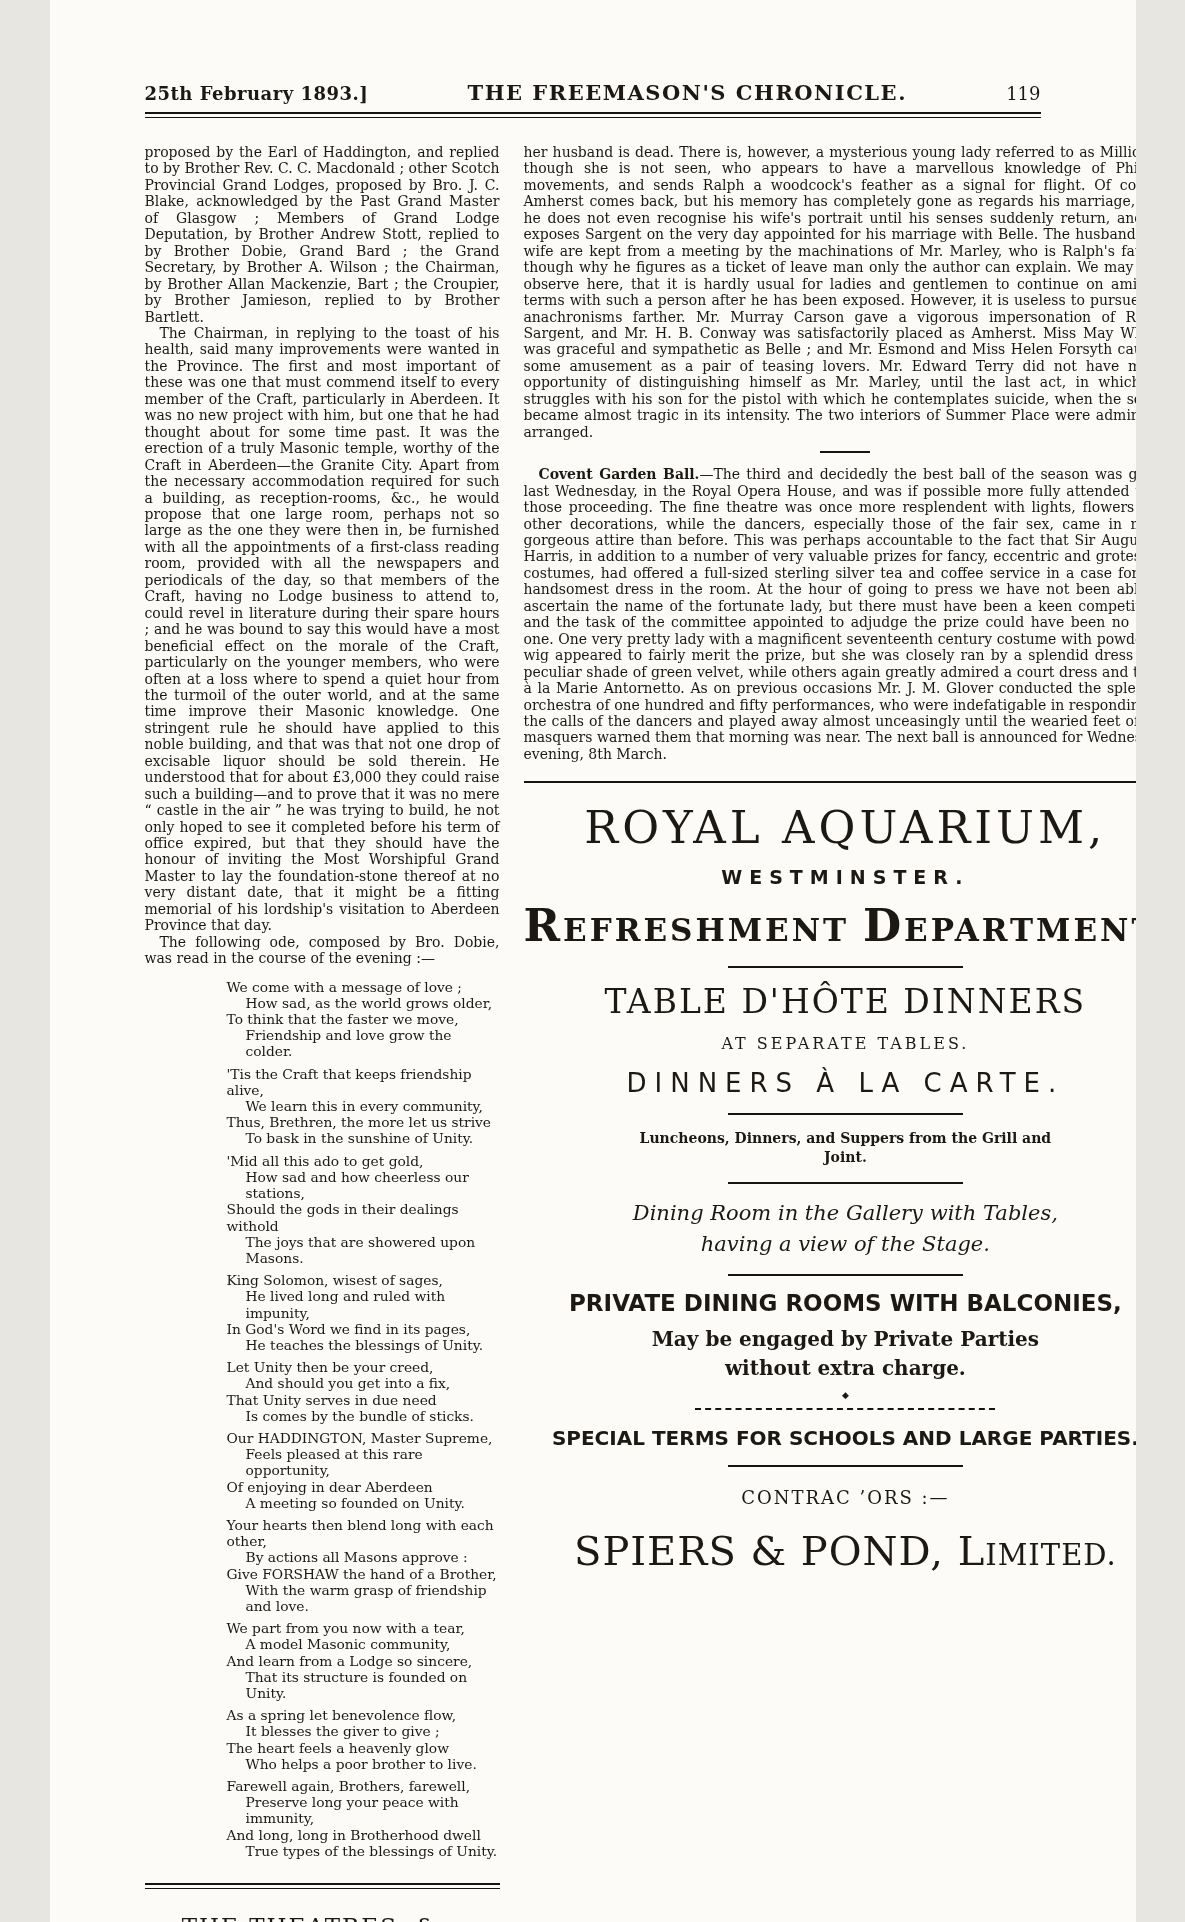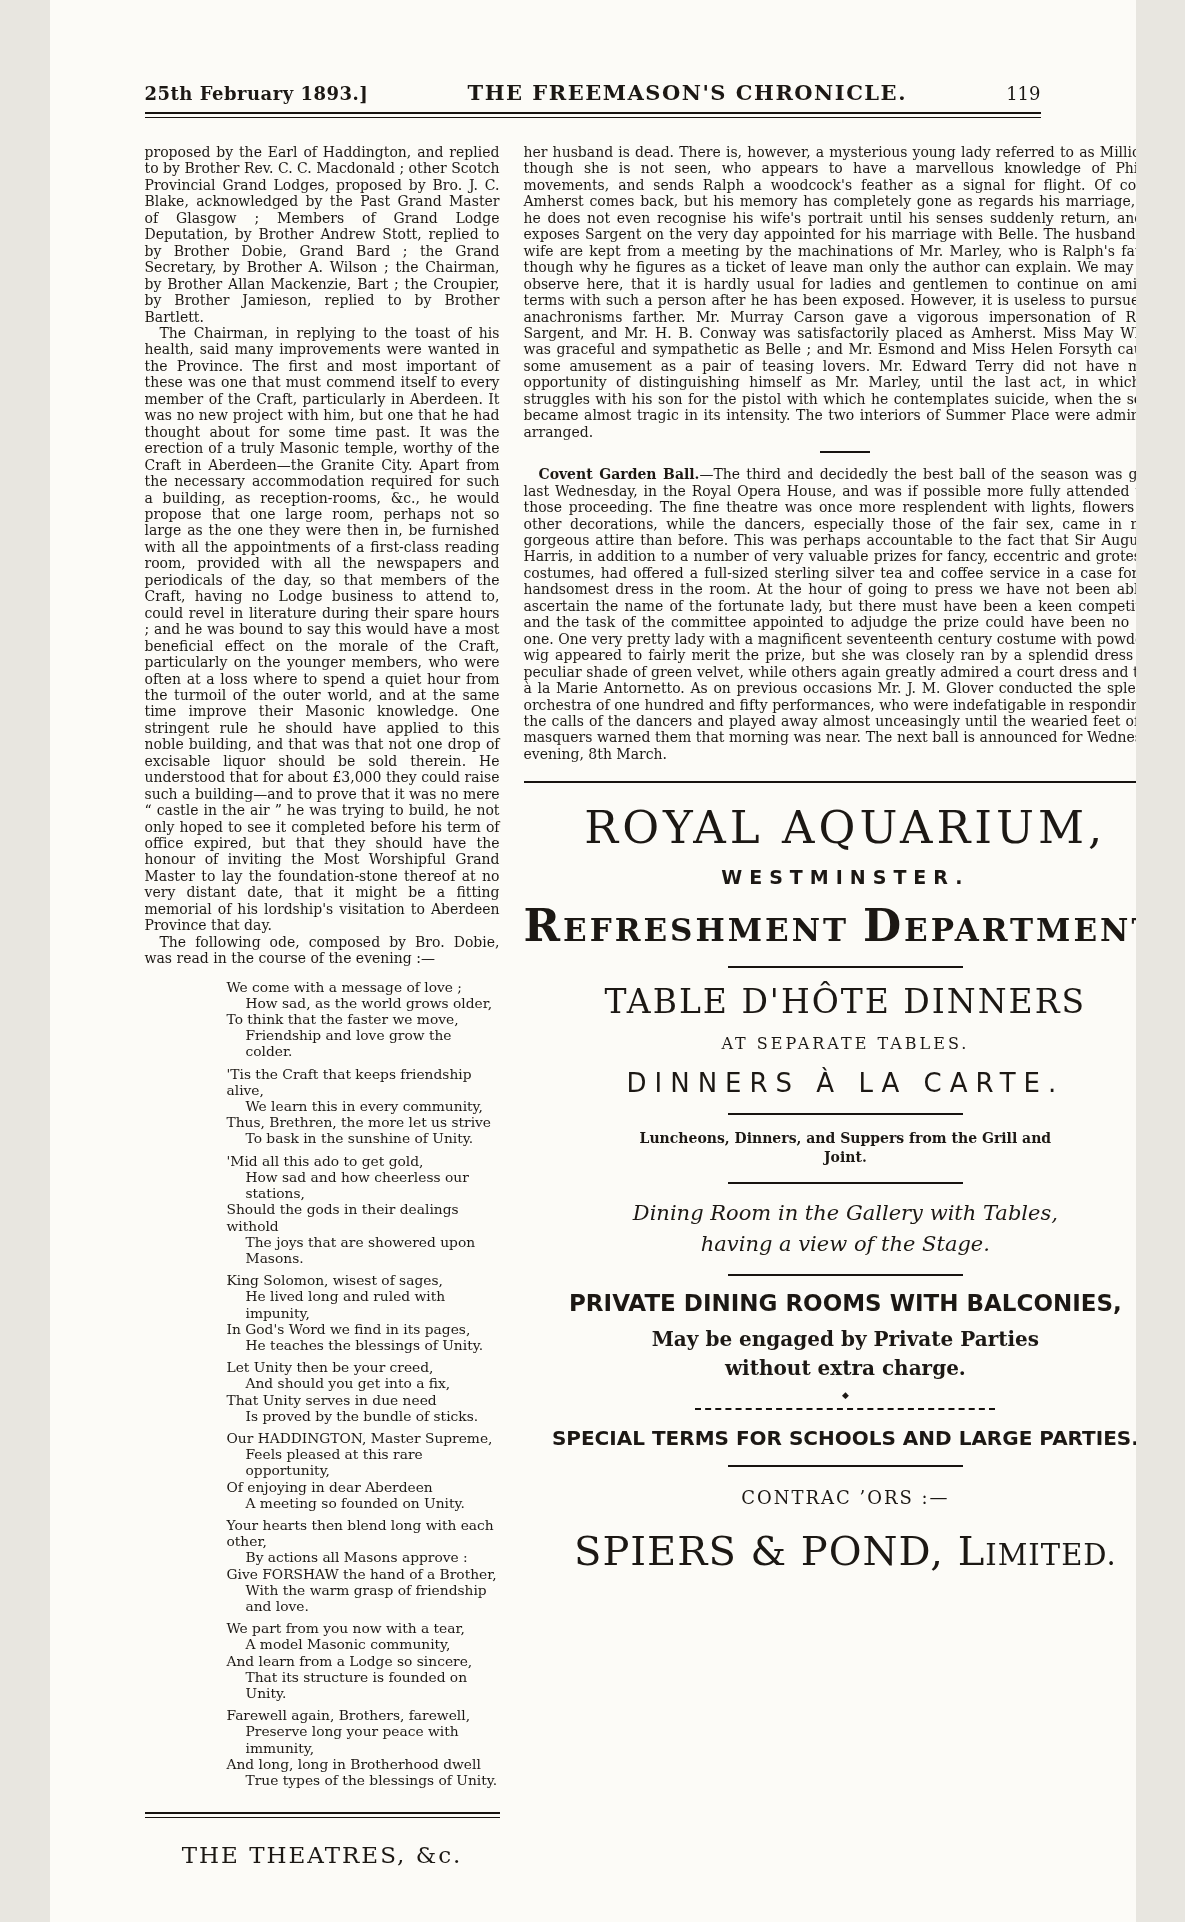--- a/index.html
+++ b/index.html
@@ -96,39 +96,45 @@
           <div class="stanza">
           <div>King Solomon, wisest of sages,</div>
           <div>He lived long and ruled with impunity,</div>
           <div>In God's Word we find in its pages,</div>
           <div>He teaches the blessings of Unity.</div>
         </div>
           <div class="stanza">
           <div>Let Unity then be your creed,</div>
           <div>And should you get into a fix,</div>
           <div>That Unity serves in due need</div>
-          <div>Is proved by the bundle of sticks.</div>
+          <div>Is comes by the bundle of sticks.</div>
         </div>
           <div class="stanza">
           <div>Our HADDINGTON, Master Supreme,</div>
           <div>Feels pleased at this rare opportunity,</div>
           <div>Of enjoying in dear Aberdeen</div>
           <div>A meeting so founded on Unity.</div>
         </div>
           <div class="stanza">
           <div>Your hearts then blend long with each other,</div>
           <div>By actions all Masons approve :</div>
           <div>Give FORSHAW the hand of a Brother,</div>
           <div>With the warm grasp of friendship and love.</div>
         </div>
           <div class="stanza">
           <div>We part from you now with a tear,</div>
           <div>A model Masonic community,</div>
           <div>And learn from a Lodge so sincere,</div>
           <div>That its structure is founded on Unity.</div>
+        </div>
+          <div class="stanza">
+          <div>As a spring let benevolence flow,</div>
+          <div>It blesses the giver to give ;</div>
+          <div>The heart feels a heavenly glow</div>
+          <div>Who helps a poor brother to live.</div>
         </div>
           <div class="stanza">
           <div>Farewell again, Brothers, farewell,</div>
           <div>Preserve long your peace with immunity,</div>
           <div>And long, long in Brotherhood dwell</div>
           <div>True types of the blessings of Unity.</div>
         </div>
         </div>
 
       <div class="lc-rule"></div>

